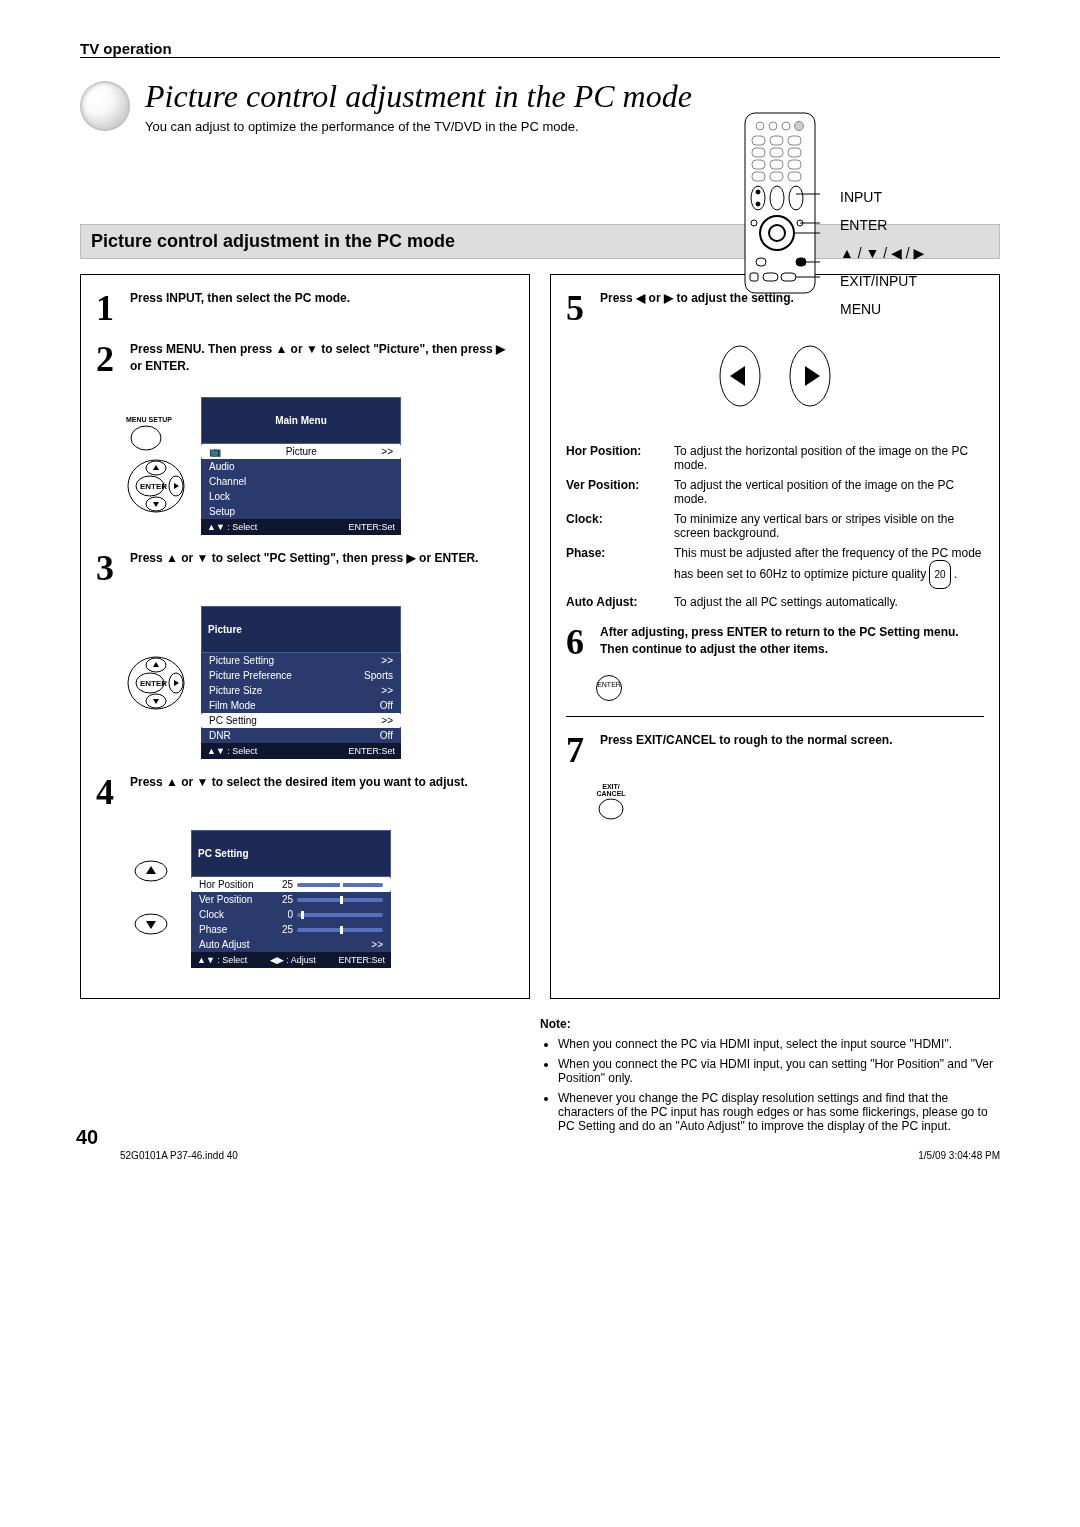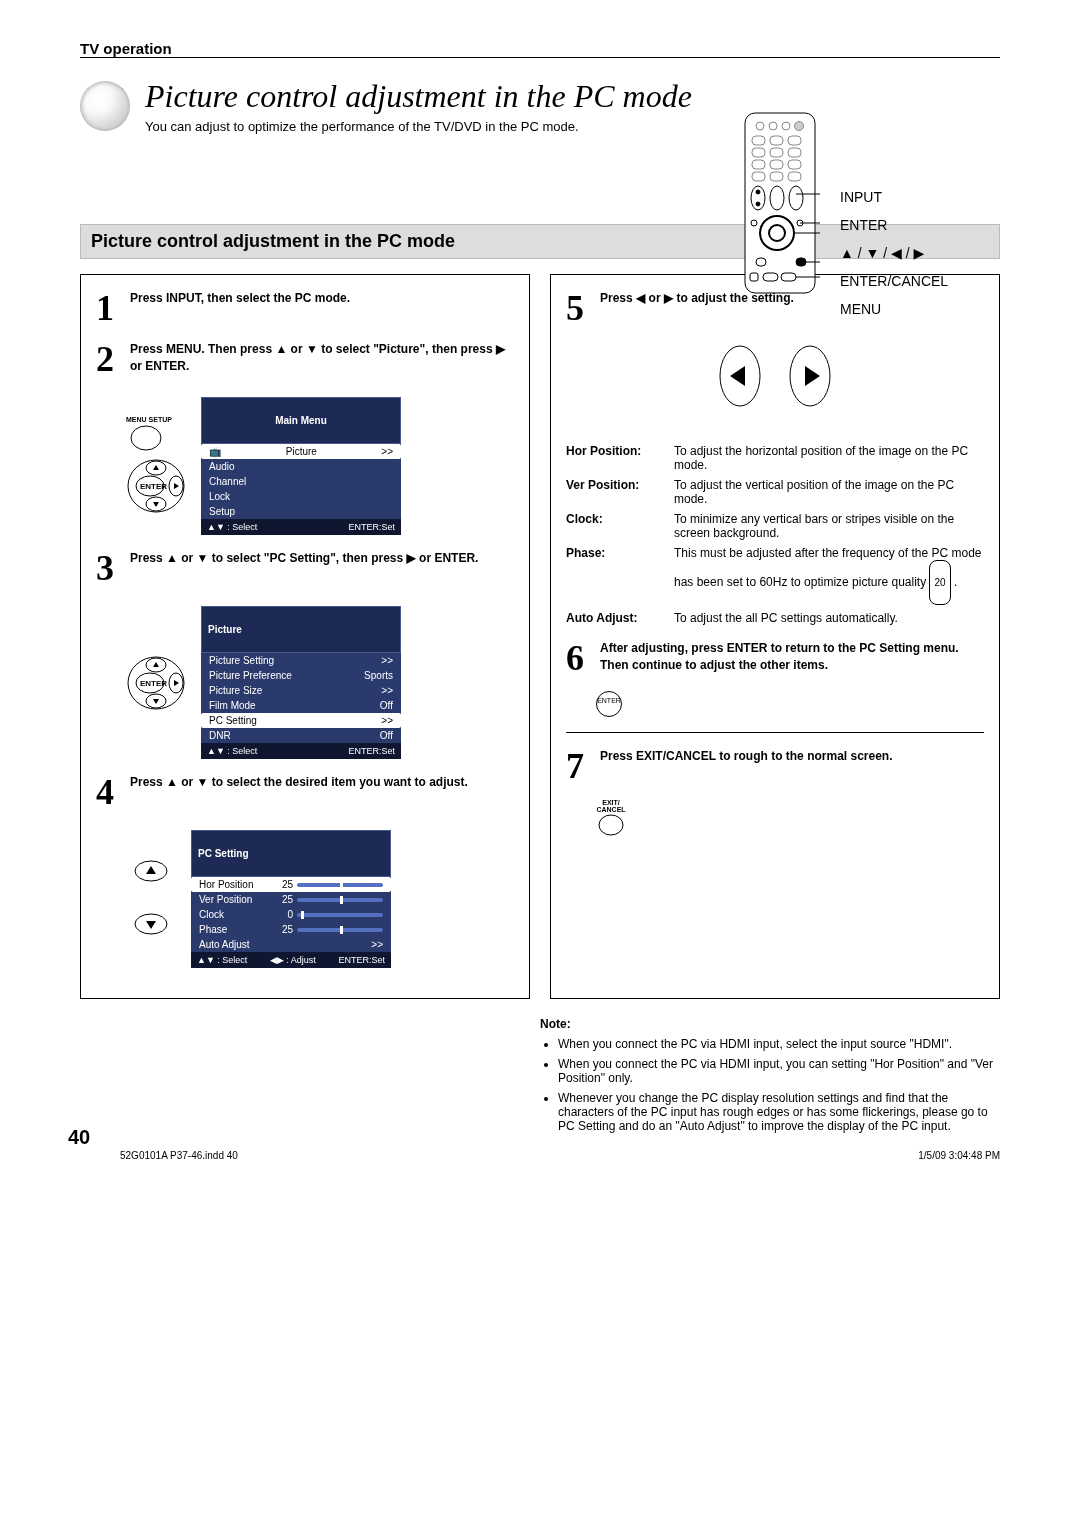--- a/index.html
+++ b/index.html
@@ -28,26 +28,26 @@
 .slider-row .val { width:20px; text-align:right; }
 .slider-bar { flex:1; height:4px; background:#5570c0; position:relative; border-radius:2px; }
 .slider-bar .marker { position:absolute; top:-2px; width:3px; height:8px; background:#fff; }
 .mini-remote { display:flex; gap:15px; align-items:center; margin:5px 0 10px 30px; }
 .dpad { position:relative; width:70px; height:70px; }
 .dpad .center { position:absolute; left:22px; top:27px; font-size:8px; font-weight:bold; }
 .defs { margin:30px 0 15px 0; font-size:12px; }
 .defs .drow { display:flex; margin-bottom:6px;gap:18px; }
 .defs .dl { width:90px; font-weight:bold; }
 .defs .dt { flex:1; }
-.pill { display:inline-block; border:1px solid #000; border-radius:8px; padding:16px 4px; font-size:10px; }
+.pill { display:inline-block; border:1px solid #000; border-radius:8px; padding:8px 4px; font-size:10px; }
 .after-col { font-size:12px; }
 .note-hdr { font-weight:bold; font-size:12px; margin:18px 0 6px 0; }
 .bullets { font-size:12px; margin:0; padding-left:18px; }
 .bullets li { margin-bottom:6px; }
-.pgnum { position:absolute; left:28px; bottom:30px; font-size:20px; font-weight:bold; }
+.pgnum { position:absolute; left:36px; bottom:30px; font-size:20px; font-weight:bold; }
 .footer-info { position:absolute; left:80px; bottom:18px; font-size:10px; }
 .footer-time { position:absolute; right:40px; bottom:18px; font-size:10px; }
 .small-btn { display:inline-block; border:1px solid #000; border-radius:50%; width:26px; height:26px; text-align:center; line-height:9px; padding-top:4px; font-size:7px; box-sizing:border-box; margin-right:6px; }
 </style>
 </head>
 <body>
 
 <div class="page">
 
   <div class="header">TV operation</div>
@@ -102,21 +102,21 @@
       <line x1="56" y1="86" x2="100" y2="86" stroke="#000"></line>
       <line x1="60" y1="115" x2="100" y2="115" stroke="#000"></line>
       <line x1="54" y1="125" x2="100" y2="125" stroke="#000"></line>
       <line x1="66" y1="154" x2="100" y2="154" stroke="#000"></line>
       <line x1="56" y1="169" x2="100" y2="169" stroke="#000"></line>
     </svg>
     <div class="remote-labels">
       <div>INPUT</div>
       <div>ENTER</div>
       <div>▲ / ▼ / ◀ / ▶</div>
-      <div>ENTER/CANCEL</div>
+      <div>EXIT/INPUT</div>
       <div>MENU</div>
     </div>
   </div>
 
   <div class="section-bar">Picture control adjustment in the PC mode</div>
 
   <div class="cols">
 
     <div class="col">
       <div class="step">

